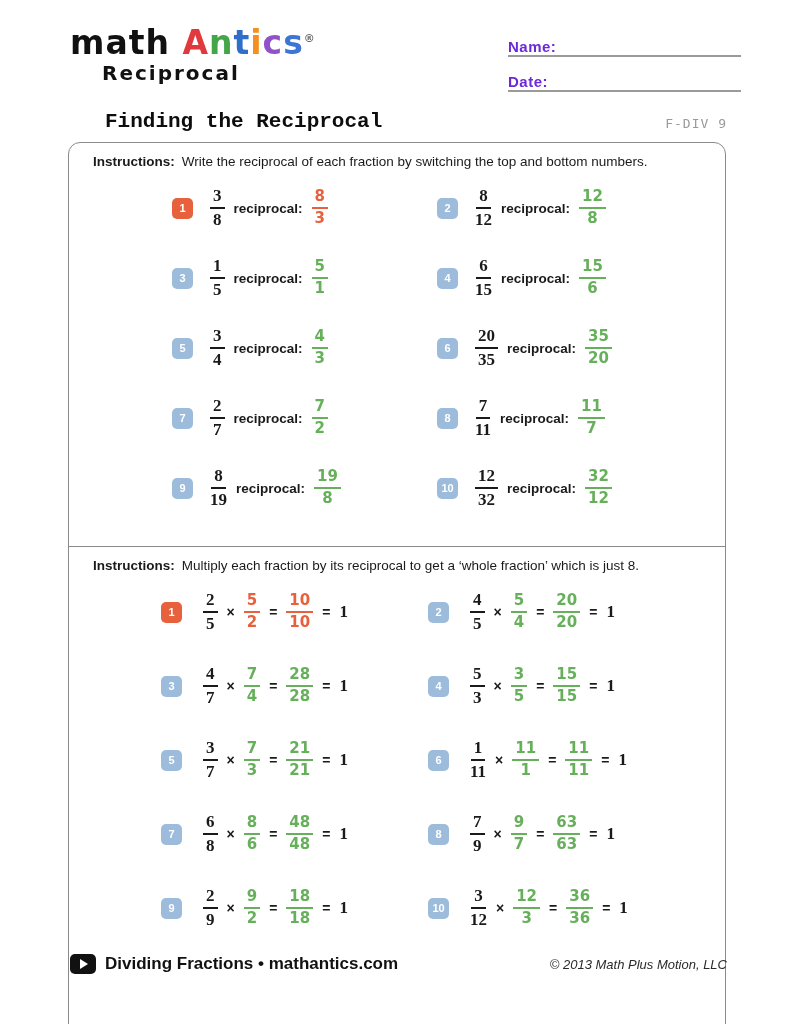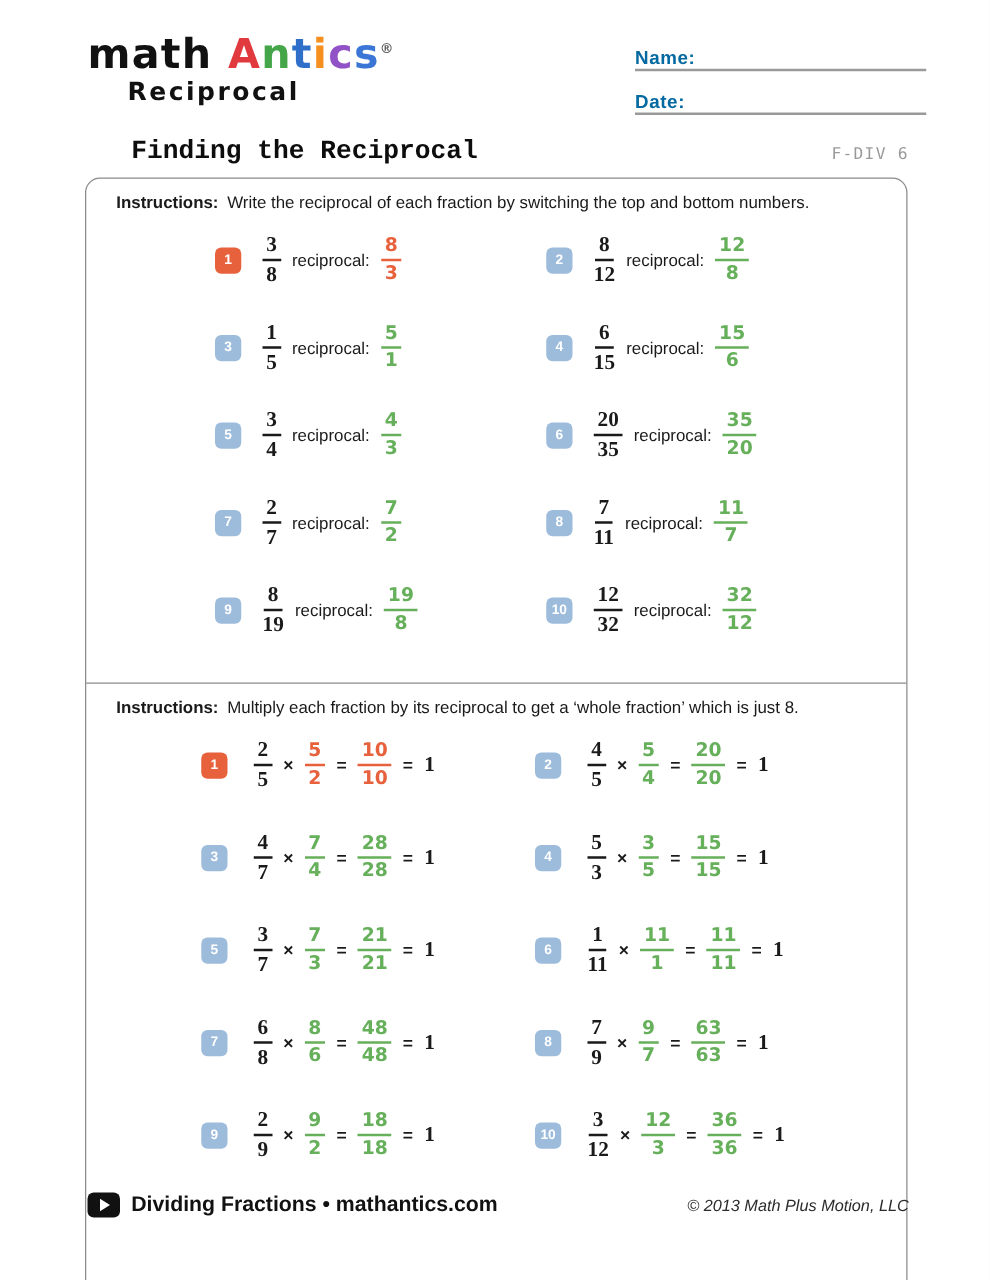--- a/index.html
+++ b/index.html
@@ -9,21 +9,21 @@
   
   .logo { position:absolute; left:70px; top:26px; }
   .logo-main { font-family:"DejaVu Sans", sans-serif; font-weight:bold; font-size:33px; letter-spacing:1px; color:#111; line-height:1; }
   .logo-main .antics span { display:inline-block; }
   .logo-reg { font-size:11px; vertical-align:super; color:#666; font-weight:bold; }
   .logo-sub { font-family:"DejaVu Sans", sans-serif; font-weight:bold; font-size:20px; letter-spacing:2px; color:#111; margin:2px 0 0 32px; }
 
   
   .fields { position:absolute; left:508px; top:34px; width:233px; }
   .field-row { display:flex; align-items:flex-end; border-bottom:2px solid #9a9a9a; height:23px; margin-bottom:12px; }
-  .field-label { font-weight:bold; font-size:15px; color:#0369a1; letter-spacing:0.5px; padding-right:6px;text-align:center; }
+  .field-label { font-weight:bold; font-size:15px; color:#6d28d9; letter-spacing:0.5px; padding-right:6px;text-align:center; }
   .field-line { flex:1; height:100%; }
 
   
   .titlebar { position:absolute; left:70px; top:110px; width:657px; display:flex; justify-content:space-between; align-items:flex-end; }
   .doc-title { font-family:Liberation Mono, monospace; font-weight:bold; font-size:21px; color:#0d0d0d;margin-left:35px; }
   .doc-code { font-family:"DejaVu Sans Mono", monospace; font-size:13px; color:#9a9a9a; letter-spacing:1px; padding-bottom:2px; }
 
   
   .sheet { position:absolute; left:68px; top:142px; width:658px; height:966px; border:1.6px solid #8a8a8a; border-radius:12px; background:#fff; }
   .section1 { height:404px; border-bottom:1.6px solid #8a8a8a; }
@@ -42,21 +42,21 @@
   .badge-blue   { background:#9dbcdc; }
 
   .frac { display:inline-flex; flex-direction:column; align-items:center; line-height:1.05; font-weight:bold; }
   .frac .fn { padding:0 3px 2px; border-bottom:2px solid currentColor; }
   .frac .fd { padding-top:2px; }
   .frac.black { font-family:"Liberation Serif", serif; color:#1a1a1a; font-size:17px; }
   .frac.ans   { font-family:"DejaVu Sans", sans-serif; font-size:15px; }
   .ans-orange { color:#e8613d; }
   .ans-green  { color:#67b05b; }
 
-  .rlabel { font-size:13.5px; font-weight:normal; color:#1a1a1a; }
+  .rlabel { font-size:13.5px; font-weight:bold; color:#1a1a1a; }
   .op { font-size:14px; font-weight:bold; color:#1a1a1a; }
   .one { font-family:"Liberation Serif", serif; font-size:17px; font-weight:bold; color:#1a1a1a; }
 
   .cell.s1 { gap:9px; }
   .cell.s1 .badge { margin-right:8px; }
   .cell.s2 { gap:9px; }
   .cell.s2 .badge { margin-right:12px; }
 
   
   .footer { position:absolute; left:70px; top:954px; width:657px; display:flex; justify-content:space-between; align-items:center; }
@@ -87,21 +87,21 @@
       </div>
 
       <div class="field-row">
         <span class="field-label">Date:</span>
         <span class="field-line"></span>
       </div>
     </div>
 
   <div class="titlebar">
     <div class="doc-title">Finding the Reciprocal</div>
-    <div class="doc-code">F-DIV 6</div>
+    <div class="doc-code">F-DIV 9</div>
   </div>
 
   <div class="sheet">
 
     <div class="section1">
       <div class="instructions">
         <b>Instructions:</b><span class="itext">Write the reciprocal of each fraction by switching the top and bottom numbers.</span>
       </div>
       <div class="grid1">
 

